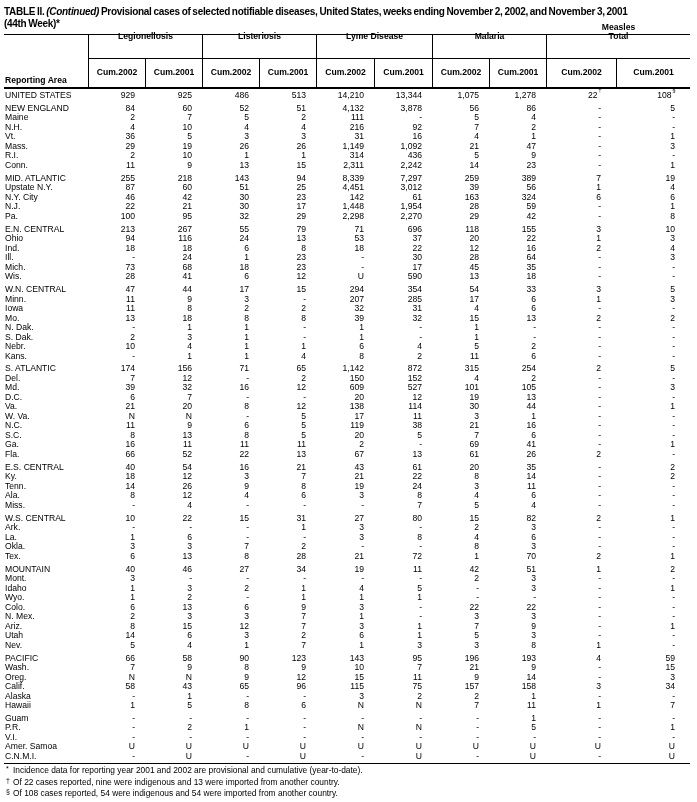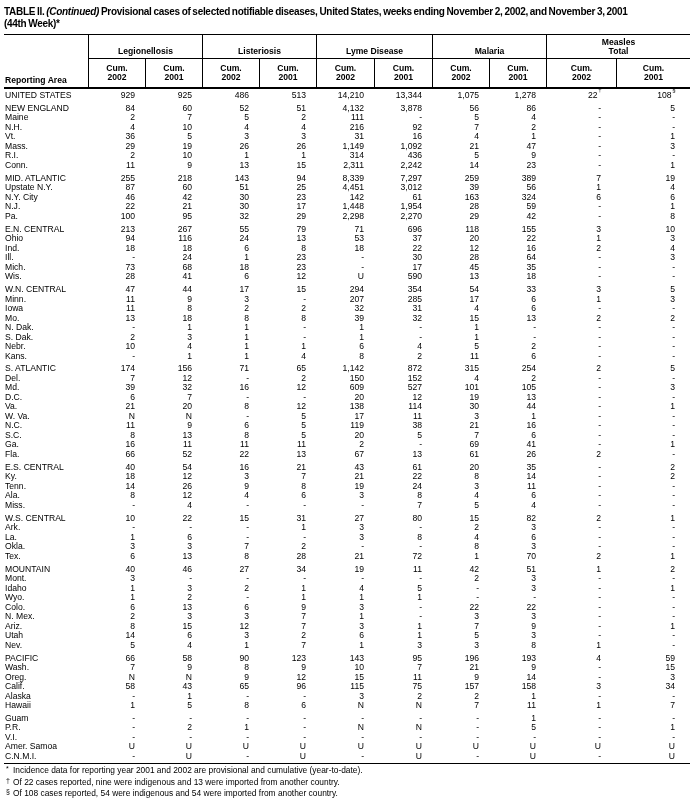--- a/index.html
+++ b/index.html
@@ -22,22 +22,22 @@
 
   .tbl{margin-top:4px;width:686px;}
 
   
   .hgrid{grid-template-rows:24px 28px;
          border-top:1px solid #000;border-bottom:2px solid #000;
          font-weight:bold;font-size:8.6px;}
   .area-h{grid-column:1;grid-row:2;align-self:end;padding:0 0 2px 1px;white-space:nowrap;}
   .group{display:flex;flex-direction:column;justify-content:flex-end;align-items:center;
          border-left:1px solid #000;border-bottom:1px solid #000;
-         line-height:9px;padding-bottom:2px;grid-row:1;}
-  .sub{display:flex;flex-direction:column;justify-content:center;align-items:center;
+         line-height:9px;padding-bottom:17px;grid-row:1;}
+  .sub{display:flex;flex-direction:row;justify-content:center;align-items:center;
        border-left:1px solid #000;line-height:9.5px;grid-row:2;}
 
   
   .bodywrap{border-bottom:1px solid #000;padding:2px 0 2px 0;}
   .row{height:9.5px;align-items:center;font-size:8.6px;line-height:9.5px;}
   .row.gap{margin-top:3.4px;}
   .area{white-space:nowrap;padding-left:1px;overflow:visible;}
   .num{text-align:right;padding-right:10px;white-space:nowrap;font-variant-numeric:tabular-nums;}
   .num.mea{padding-right:15px;}
   sup{font-size:6px;line-height:0;position:relative;top:-2.5px;left:0.5px;}

